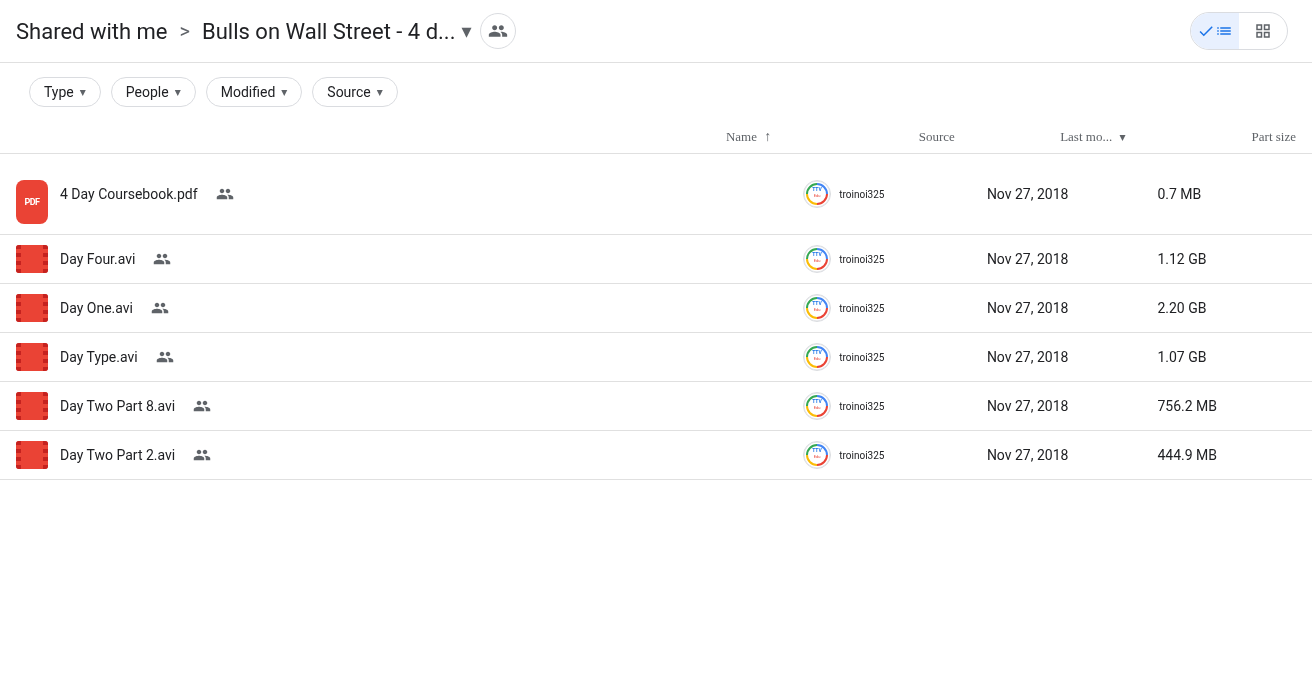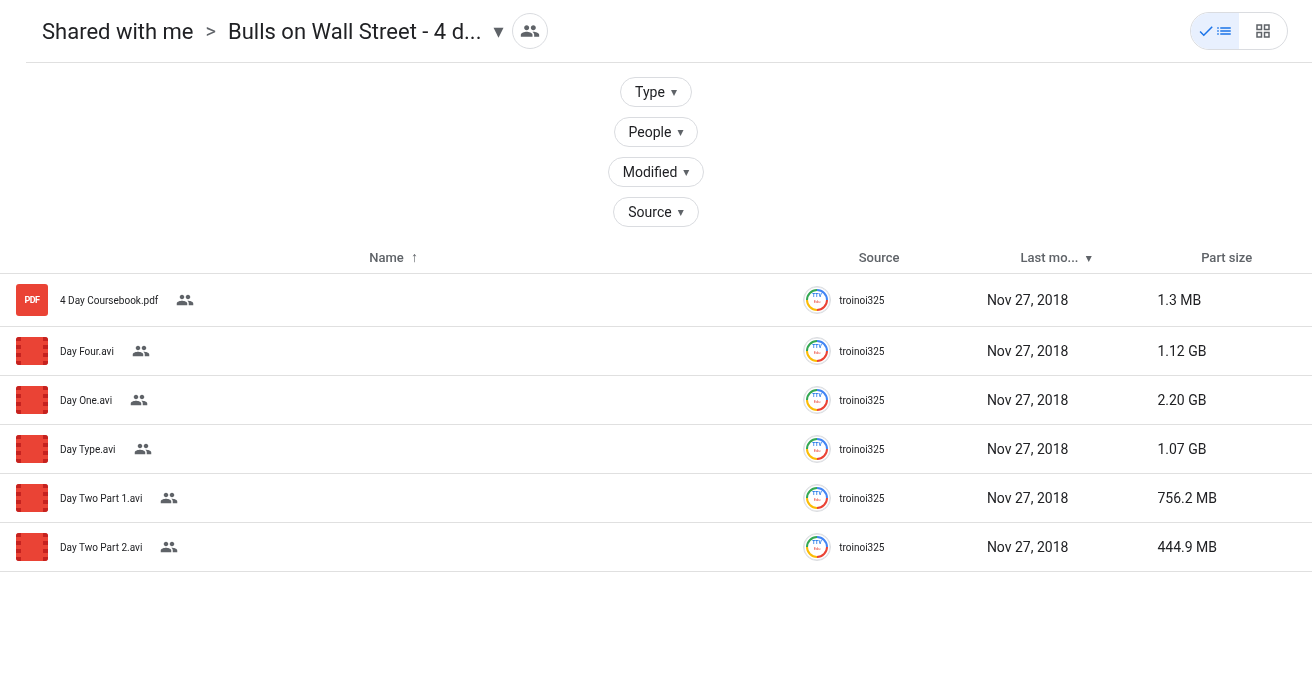--- a/index.html
+++ b/index.html
@@ -10,40 +10,39 @@
       font-size: 14px;
     }
 
     
     .header {
       display: flex;
       align-items: center;
       justify-content: space-between;
       padding: 12px 24px 12px 16px;
       border-bottom: 1px solid #e0e0e0;
-      margin-left: 26px;
     }
     .header-left {
       display: flex;
       align-items: center;
       gap: 8px;
     }
     .breadcrumb-shared {
       font-size: 22px;
       color: #202124;
       font-weight: 400;
     }
     .breadcrumb-separator {
       color: #5f6368;
       font-size: 20px;
       margin: 0 4px;
     }
     .breadcrumb-current {
       display: flex;
-      gap: 12px;
+      gap: 6px;
       font-size: 22px;
       color: #202124;
       font-weight: 400;
     }
     .chevron-down-icon {
       color: #5f6368;
       font-size: 20px;
       cursor: pointer;
     }
     .people-icon-header {
@@ -84,21 +83,20 @@
       color: #1a73e8;
       border-radius: 24px 0 0 24px;
     }
 
     
     .filters {
       display: flex;
       align-items: center;
       gap: 10px;
       padding: 14px 29px;
-      flex-direction: column;
     }
     .filter-btn {
       display: flex;
       align-items: center;
       gap: 6px;
       padding: 6px 14px;
       border: 1px solid #dadce0;
       border-radius: 20px;
       background: #fff;
       color: #202124;
@@ -114,25 +112,26 @@
     
     .file-table {
       width: 100%;
       border-collapse: collapse;
     }
     .table-header-row {
       border-bottom: 1px solid #e0e0e0;
     }
     .table-header-row th {
       padding: 8px 16px;
-      text-align: center;
+      text-align: right;
       font-weight: 500;
       font-size: 13px;
       color: #5f6368;
       white-space: nowrap;
+      font-family: Liberation Serif, serif;
     }
     .th-name {
       width: 60%;
     }
     .th-owner { width: 14%; }
     .th-modified { width: 13%; }
     .th-size { width: 13%; }
 
     .sort-icon {
       display: inline-flex;
@@ -163,31 +162,32 @@
     .file-cell {
       display: flex;
       align-items: center;
       gap: 12px;
     }
     .pdf-icon {
       background: #ea4335;
       color: white;
       font-size: 9px;
       font-weight: 700;
-      border-radius: 3px;
+      border-radius: 8px;
       width: 32px;
-      height: 32px;
+      height: 44px;
       display: flex;
       align-items: center;
       justify-content: center;
       letter-spacing: -0.5px;
+      margin-top: 16px;
     }
 
     .file-name {
-      font-size: 10px;
+      font-size: 14px;
       color: #202124;
     }
 
     
     .owner-cell {
       display: flex;
       align-items: center;
       gap: 8px;
     }
     
@@ -302,21 +302,21 @@
 
     <path d="M13 3 A10 10 0 0 1 23 13" stroke="#4285f4" stroke-width="2" fill="none"></path>
     <path d="M23 13 A10 10 0 0 1 13 23" stroke="#ea4335" stroke-width="2" fill="none"></path>
     <path d="M13 23 A10 10 0 0 1 3 13" stroke="#fbbc05" stroke-width="2" fill="none"></path>
     <path d="M3 13 A10 10 0 0 1 13 3" stroke="#34a853" stroke-width="2" fill="none"></path>
   </svg></div>
         <span class="owner-name">troinoi325</span>
       </div>
     </td>
     <td class="date-cell">Nov 27, 2018</td>
-    <td class="size-cell">1.3 MB</td>
+    <td class="size-cell">0.7 MB</td>
   </tr>
       <tr class="table-row">
     <td>
       <div class="file-cell">
         <div style="width:32px;height:28px;background:#ea4335;border-radius:3px;display:flex;align-items:center;justify-content:center;position:relative;overflow:hidden;">
     <div style="position:absolute;left:0;top:0;bottom:0;width:5px;background:repeating-linear-gradient(to bottom, #c5221f 0px,#c5221f 4px,#ea4335 4px,#ea4335 8px);"></div>
     <div style="position:absolute;right:0;top:0;bottom:0;width:5px;background:repeating-linear-gradient(to bottom, #c5221f 0px,#c5221f 4px,#ea4335 4px,#ea4335 8px);"></div>
   </div>
         <span class="file-name">Day Four.avi</span>
         <svg width="18" height="18" viewBox="0 0 24 24" fill="#5f6368" style="margin-left:6px;vertical-align:middle;">
@@ -404,21 +404,21 @@
     <td class="date-cell">Nov 27, 2018</td>
     <td class="size-cell">1.07 GB</td>
   </tr>
       <tr class="table-row">
     <td>
       <div class="file-cell">
         <div style="width:32px;height:28px;background:#ea4335;border-radius:3px;display:flex;align-items:center;justify-content:center;position:relative;overflow:hidden;">
     <div style="position:absolute;left:0;top:0;bottom:0;width:5px;background:repeating-linear-gradient(to bottom, #c5221f 0px,#c5221f 4px,#ea4335 4px,#ea4335 8px);"></div>
     <div style="position:absolute;right:0;top:0;bottom:0;width:5px;background:repeating-linear-gradient(to bottom, #c5221f 0px,#c5221f 4px,#ea4335 4px,#ea4335 8px);"></div>
   </div>
-        <span class="file-name">Day Two Part 1.avi</span>
+        <span class="file-name">Day Two Part 8.avi</span>
         <svg width="18" height="18" viewBox="0 0 24 24" fill="#5f6368" style="margin-left:6px;vertical-align:middle;">
     <path d="M16 11c1.66 0 2.99-1.34 2.99-3S17.66 5 16 5c-1.66 0-3 1.34-3 3s1.34 3 3 3zm-8 0c1.66 0 2.99-1.34 2.99-3S9.66 5 8 5C6.34 5 5 6.34 5 8s1.34 3 3 3zm0 2c-2.33 0-7 1.17-7 3.5V19h14v-2.5c0-2.33-4.67-3.5-7-3.5zm8 0c-.29 0-.62.02-.97.05 1.16.84 1.97 1.97 1.97 3.45V19h6v-2.5c0-2.33-4.67-3.5-7-3.5z"></path>
   </svg>
       </div>
     </td>
     <td>
       <div class="owner-cell">
         <div class="ttv-avatar"><svg width="26" height="26" viewBox="0 0 26 26" xmlns="http://www.w3.org/2000/svg">
     <circle cx="13" cy="13" r="13" fill="white" stroke="#dadce0" stroke-width="1"></circle>
     <text x="13" y="10" text-anchor="middle" font-size="5" font-weight="bold" fill="#1a73e8">TTV</text>

